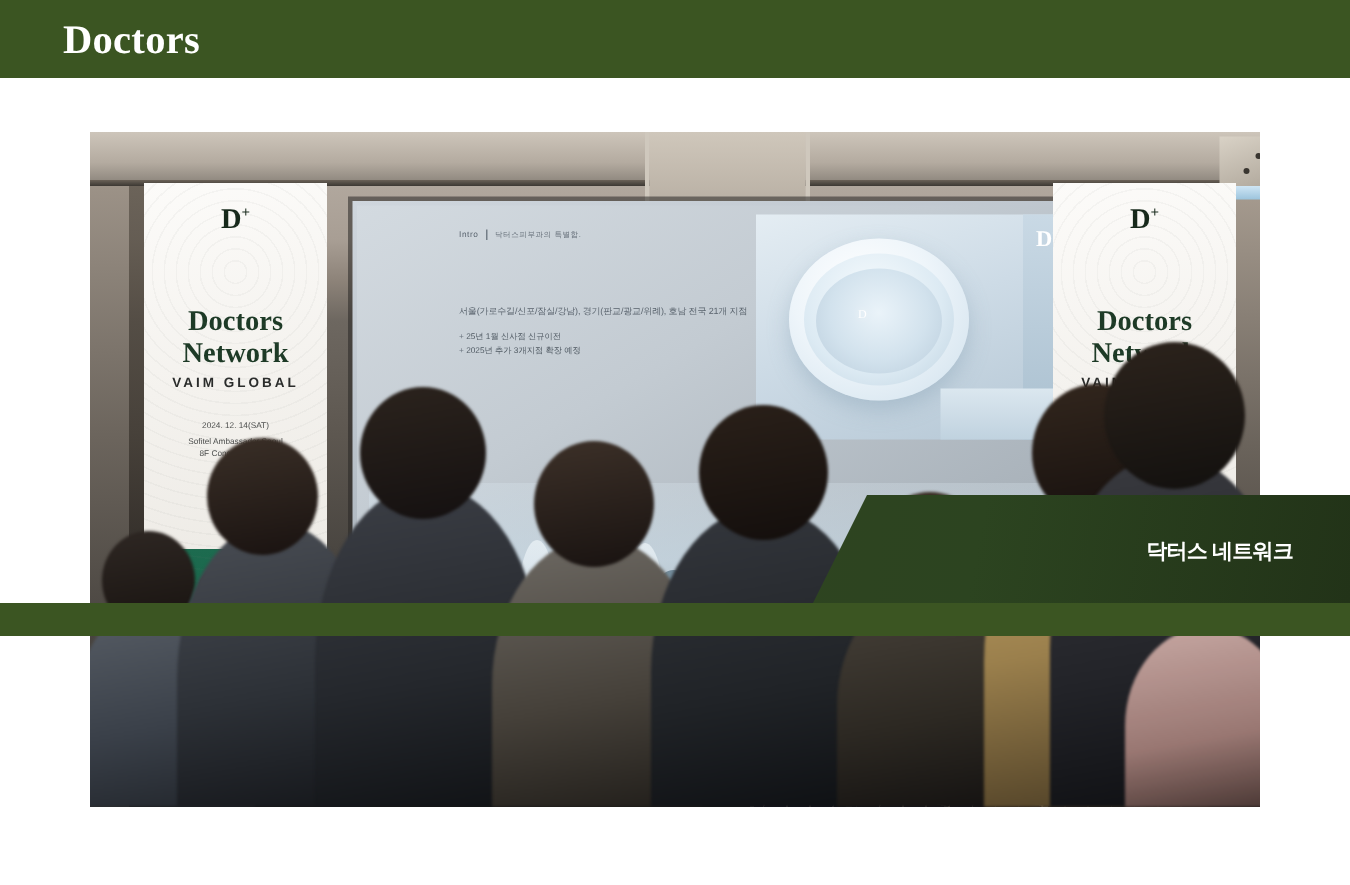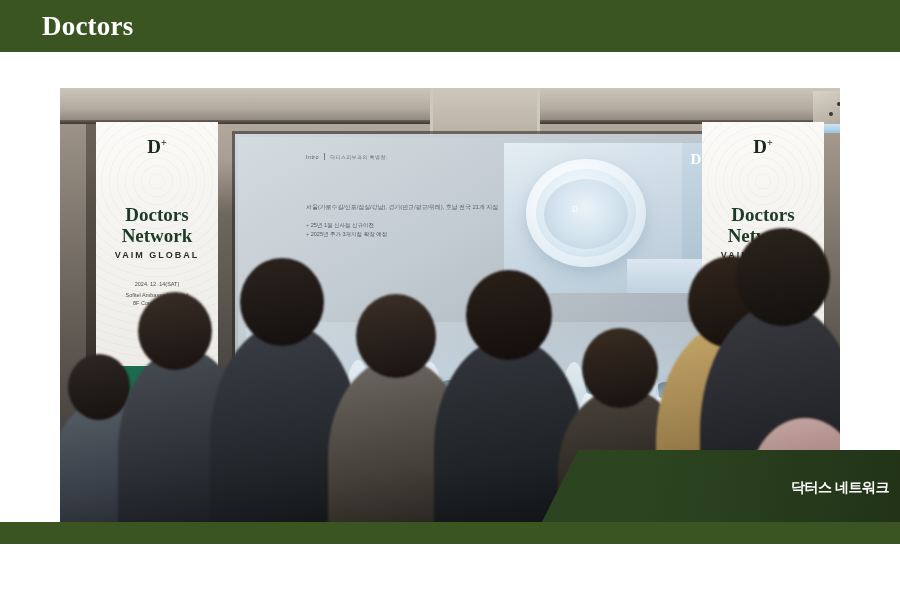--- a/index.html
+++ b/index.html
@@ -2,21 +2,21 @@
 <html><head>
 <meta charset="utf-8">
 <style>
   * { margin:0; padding:0; box-sizing:border-box; }
   html, body {
     width:900px; height:590px;
     background:#ffffff;
     font-family:"Liberation Sans", sans-serif;
     overflow:hidden;
   }
-  .page { position:relative; width:900px; height:544px; background:#fff; }
+  .page { position:relative; width:900px; height:424px; background:#fff; }
 
   
   .header-band {
     position:absolute; left:0; top:0; width:900px; height:52px;
     background:#3b5522;
   }
   .header-title {
     position:absolute; left:42px; top:11px;
     font-family:"Liberation Serif", serif;
     font-size:27px; font-weight:700; color:#ffffff;
@@ -288,21 +288,21 @@
     border-radius:50%;
     filter:blur(1.1px);
   }
 
   
   .bottom-banner {
     position:absolute; right:0; bottom:22px; width:380px; height:72px;
     background:linear-gradient(100deg,#2e4420 0%, #2c4420 35%, #223318 100%);
     clip-path:polygon(58px 0, 100% 0, 100% 100%, 22px 100%);
     display:flex; align-items:center; justify-content:flex-end;
-    padding-right:11px; gap:16px;
+    padding-right:38px; gap:16px;
   }
   .bb-small {
     font-size:14px; font-weight:700; color:#ffffff; letter-spacing:-.5px;
     position:relative; top:2px;
   }
   .bb-big {
     font-size:24px; font-weight:700; color:#ffffff; letter-spacing:-1px;
   }
 </style>
 </head>

